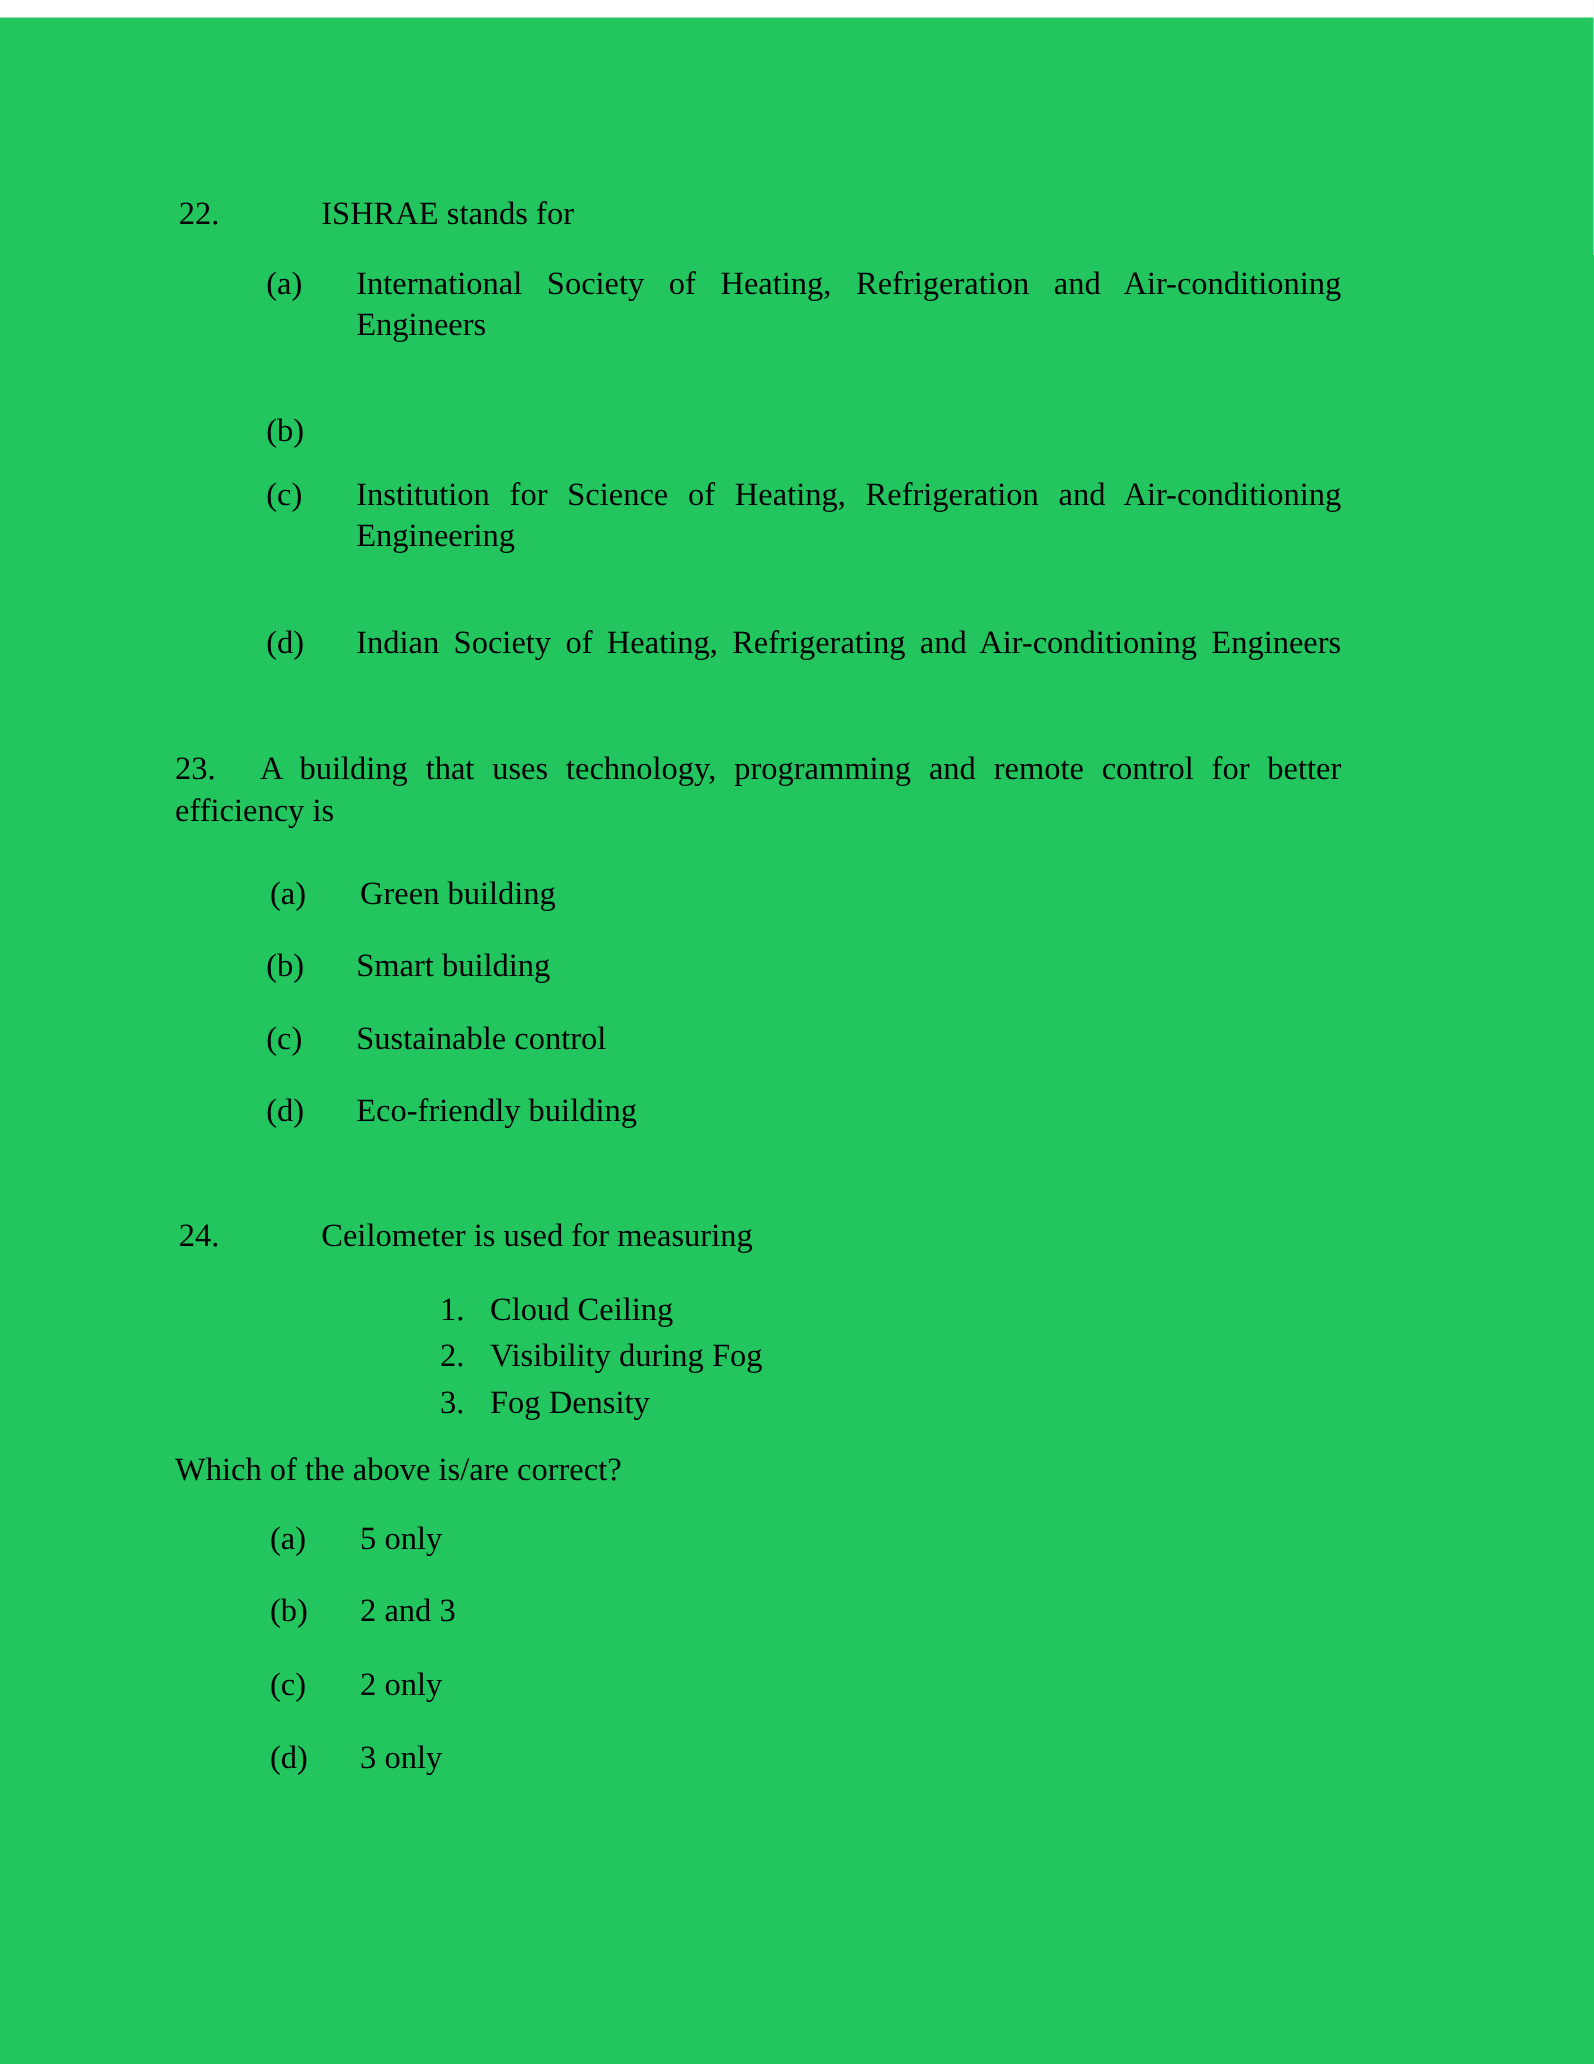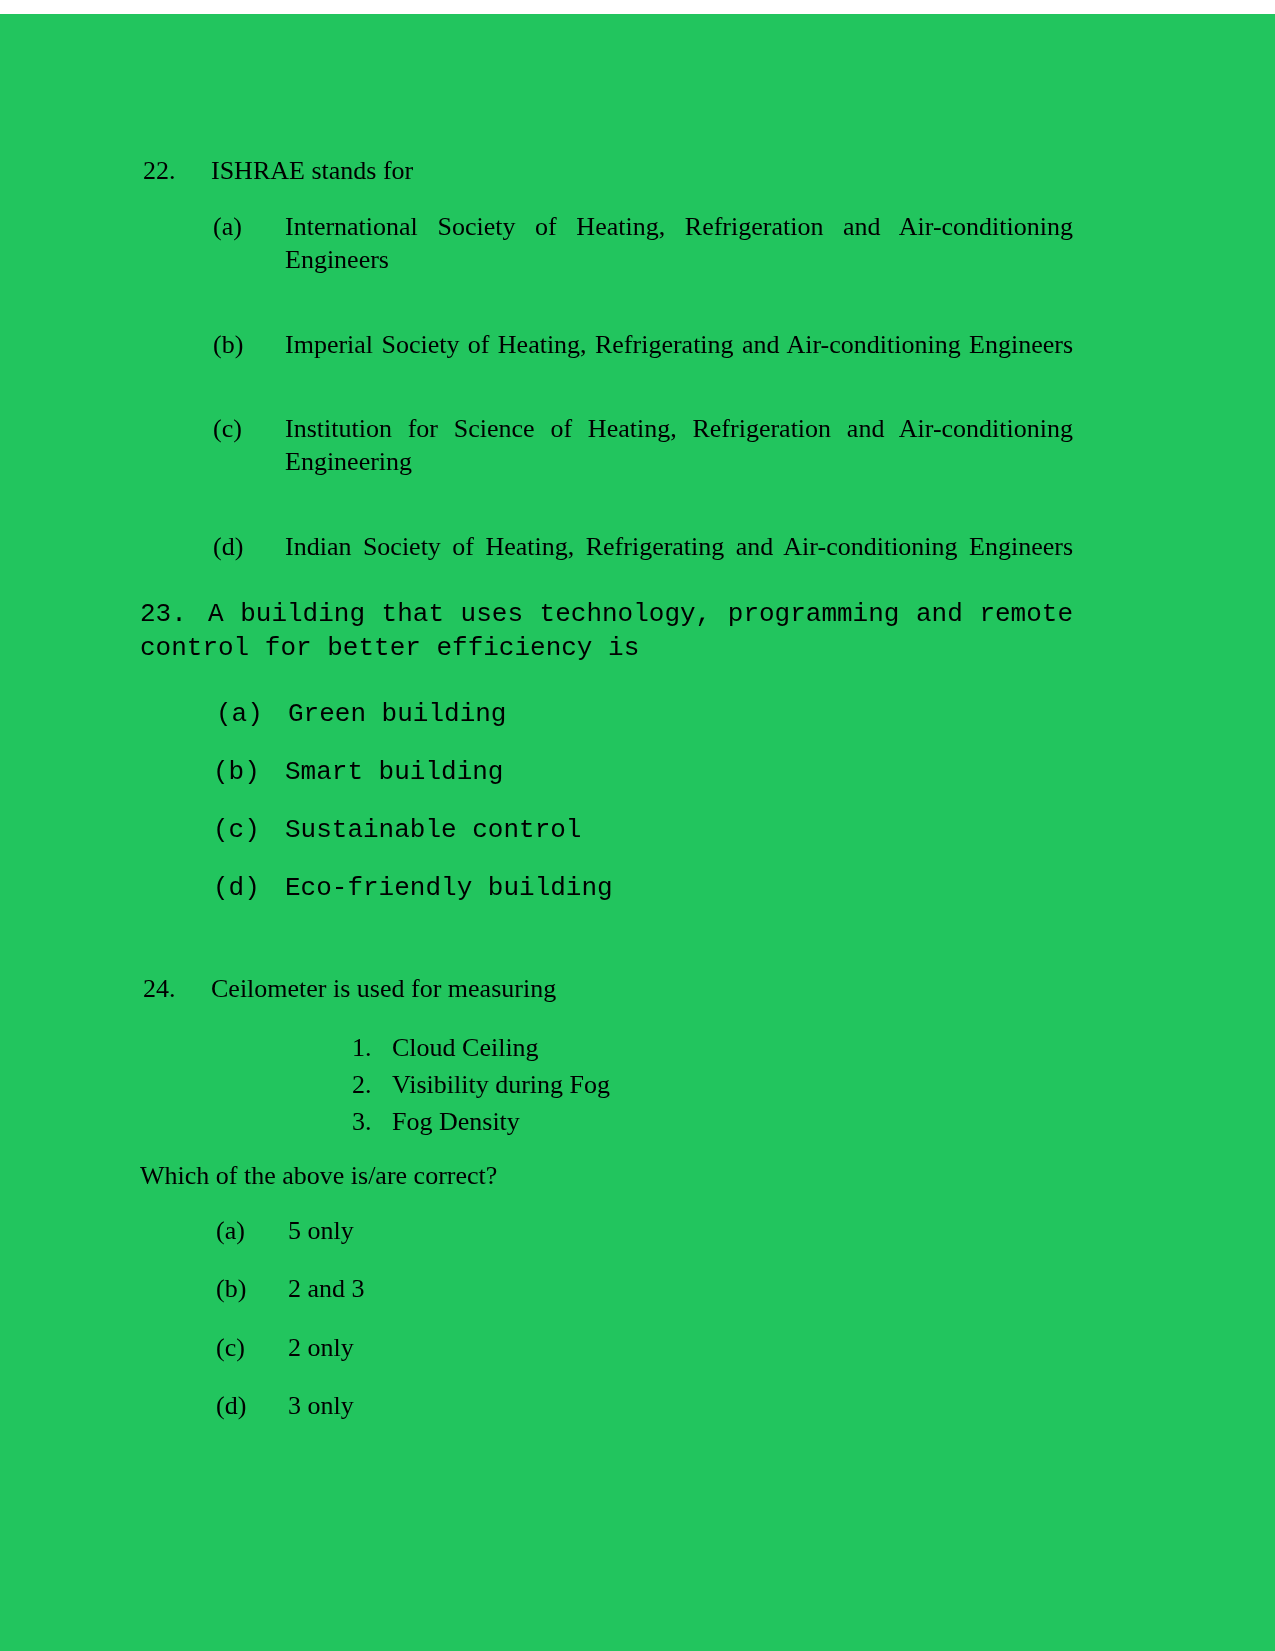--- a/index.html
+++ b/index.html
@@ -35,20 +35,21 @@
     align-items: baseline;
     font-size: 26px;
     line-height: 1.30;
   }
   .q-num {
     width: 68px;
     flex: 0 0 68px;
   }
   .q-text {
     flex: 1 1 auto;
+    margin-left: 46px;
   }
 
   
   .q-head-wrap {
     font-size: 26px;
     line-height: 1.30;
     text-align: justify;
     text-justify: inter-word;
   }
   .q-head-wrap .q-num-inline {
@@ -115,35 +116,34 @@
       <span class="q-text">ISHRAE stands for</span>
     </div>
 
     <div class="opt" style="margin-top:22px; padding-left:70px;">
       <span class="opt-label">(a)</span>
       <span class="opt-body justify">International Society of Heating, Refrigeration and  Air-conditioning Engineers</span>
     </div>
 
     <div class="opt" style="margin-top:18px; padding-left:70px;">
       <span class="opt-label">(b)</span>
-      <span class="opt-body justify">Imperial Society of Heating, Refrigerating and Air-conditioning Engineers</span>
     </div>
 
     <div class="opt" style="margin-top:18px; padding-left:70px;">
       <span class="opt-label">(c)</span>
       <span class="opt-body justify">Institution for Science of Heating, Refrigeration and Air-conditioning Engineering</span>
     </div>
 
     <div class="opt" style="margin-top:18px; padding-left:70px;">
       <span class="opt-label">(d)</span>
       <span class="opt-body justify">Indian Society of Heating, Refrigerating and Air-conditioning Engineers</span>
     </div>
   </div>
 
-  <div class="question" style="left:140px; top:584px; width:933px;font-family:Liberation Mono, monospace;">
+  <div class="question" style="left:140px; top:584px; width:933px;">
 
     <div class="q-head-wrap">
       <span class="q-num-inline">23.</span><span>A building that uses technology, programming and remote control for better efficiency is</span>
     </div>
 
     <div class="opt" style="margin-top:32px; padding-left:76px;">
       <span class="opt-label">(a)</span>
       <span class="opt-body">Green building</span>
     </div>
 

